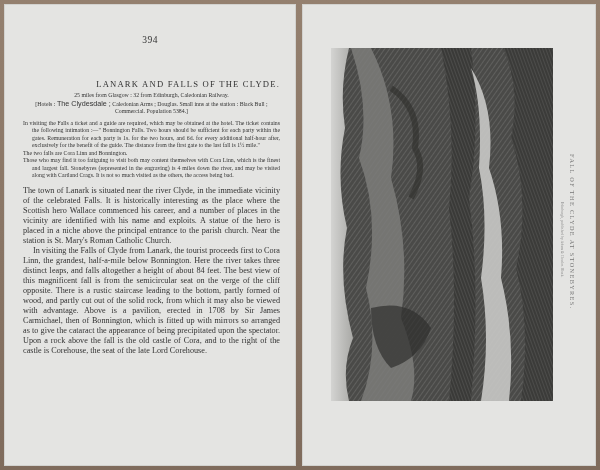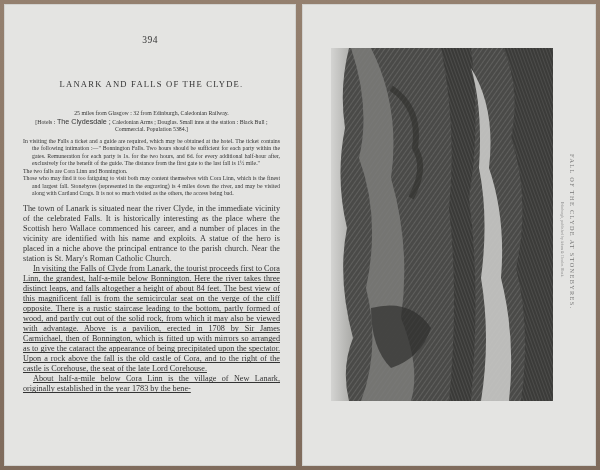--- a/index.html
+++ b/index.html
@@ -3,29 +3,29 @@
 <meta charset="utf-8">
 <style>
   html,body{margin:0;padding:0;}
   body{width:600px;height:470px;background:#8a7566;position:relative;overflow:hidden;font-family:"Liberation Serif","DejaVu Serif",serif;}
   .spread{position:absolute;inset:0;background:linear-gradient(180deg,#94806f,#7f6b5c);}
   .page{position:absolute;background:#e4e4e2;box-shadow:inset 0 0 0 1px #d2d2cf;}
   .page.left{left:4px;top:4px;width:292px;height:462px;}
   .page.right{left:302px;top:4px;width:294px;height:462px;}
   .pageno{position:absolute;top:31px;left:0;width:100%;text-align:center;font-size:9.5px;color:#333;letter-spacing:0.5px;}
   .content{position:absolute;left:19px;top:75px;width:257px;color:#333;}
-  .title{text-align:center;font-size:8.6px;letter-spacing:1.2px;margin-bottom:21px;}
+  .title{text-align:right;font-size:8.6px;letter-spacing:1.2px;margin-bottom:3px;}
   .subline{text-align:center;font-size:5.8px;line-height:7.6px;}
   .hotels{text-align:center;font-size:5.8px;line-height:7.6px;margin-bottom:4px;}
   .hotels b{font-family:"Liberation Sans","DejaVu Sans",sans-serif;font-weight:normal;font-size:7.2px;}
   .small{font-size:5.8px;line-height:7.45px;text-align:justify;}
   .small .hang{padding-left:9px;text-indent:-9px;}
   .body{font-size:8.2px;line-height:10px;text-align:justify;margin-top:7px;}
   .body p{margin:0;}
-  .body p.indent{text-indent:10px;text-decoration:underline;}
+  .body p.indent{text-indent:10px;}
   .plate{position:absolute;left:29px;top:44px;width:222px;height:353px;background:#5c5c5a;overflow:hidden;}
   .plate svg{display:block;}
   .caption{position:absolute;left:254px;top:150px;width:30px;height:250px;}
   .caption-title{position:absolute;left:20px;top:0;transform-origin:0 0;transform:rotate(90deg);white-space:nowrap;font-size:6.2px;letter-spacing:1.4px;color:#777;}
   .caption-credit{position:absolute;left:8px;top:48px;transform-origin:0 0;transform:rotate(90deg);white-space:nowrap;font-size:3.4px;color:#888;letter-spacing:0.2px;}
 </style>
 </head>
 <body>
 
 <div class="spread">
@@ -41,21 +41,20 @@
         <span>Caledonian Arms ; Douglas.  Small inns at the station : Black Bull ; Commercial.  Population 5384.]</span>
       </div>
       <div class="small">
         <div class="hang">In visiting the Falls a ticket and a guide are required, which may be obtained at the hotel. The ticket contains the following intimation :—" Bonnington Falls. Two hours should be sufficient for each party within the gates. Remuneration for each party is 1s. for the two hours, and 6d. for every additional half-hour after, exclusively for the benefit of the guide. The distance from the first gate to the last fall is 1½ mile."</div>
         <div class="hang">The two falls are Cora Linn and Bonnington.</div>
         <div class="hang">Those who may find it too fatiguing to visit both may content themselves with Cora Linn, which is the finest and largest fall. Stonebyres (represented in the engraving) is 4 miles down the river, and may be visited along with Cartland Crags. It is not so much visited as the others, the access being bad.</div>
       </div>
       <div class="body">
         <p>The town of Lanark is situated near the river Clyde, in the immediate vicinity of the celebrated Falls. It is historically interesting as the place where the Scottish hero Wallace commenced his career, and a number of places in the vicinity are identified with his name and exploits. A statue of the hero is placed in a niche above the principal entrance to the parish church. Near the station is St. Mary's Roman Catholic Church.</p>
         <p class="indent">In visiting the Falls of Clyde from Lanark, the tourist proceeds first to Cora Linn, the grandest, half-a-mile below Bonnington. Here the river takes three distinct leaps, and falls altogether a height of about 84 feet. The best view of this magnificent fall is from the semicircular seat on the verge of the cliff opposite. There is a rustic staircase leading to the bottom, partly formed of wood, and partly cut out of the solid rock, from which it may also be viewed with advantage. Above is a pavilion, erected in 1708 by Sir James Carmichael, then of Bonnington, which is fitted up with mirrors so arranged as to give the cataract the appearance of being precipitated upon the spectator. Upon a rock above the fall is the old castle of Cora, and to the right of the castle is Corehouse, the seat of the late Lord Corehouse.</p>
-        <p class="indent">About half-a-mile below Cora Linn is the village of New Lanark, originally established in the year 1783 by the bene-</p>
       </div>
     </div>
   </div>
 
   <div class="page right">
     <div class="plate" title="Engraving of waterfall among wooded cliffs">
       <svg width="222" height="353" viewBox="0 0 222 353">
         <defs>
           <linearGradient id="sky" x1="0" y1="0" x2="1" y2="0">
             <stop offset="0" stop-color="#d4d4d2"></stop>

